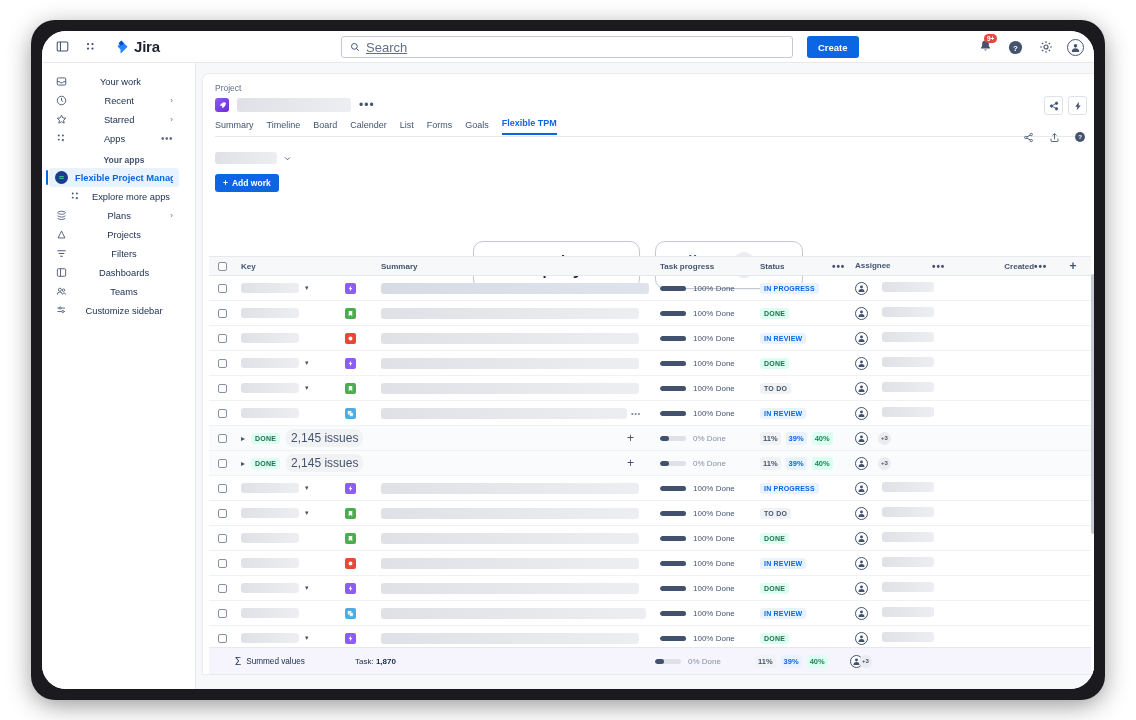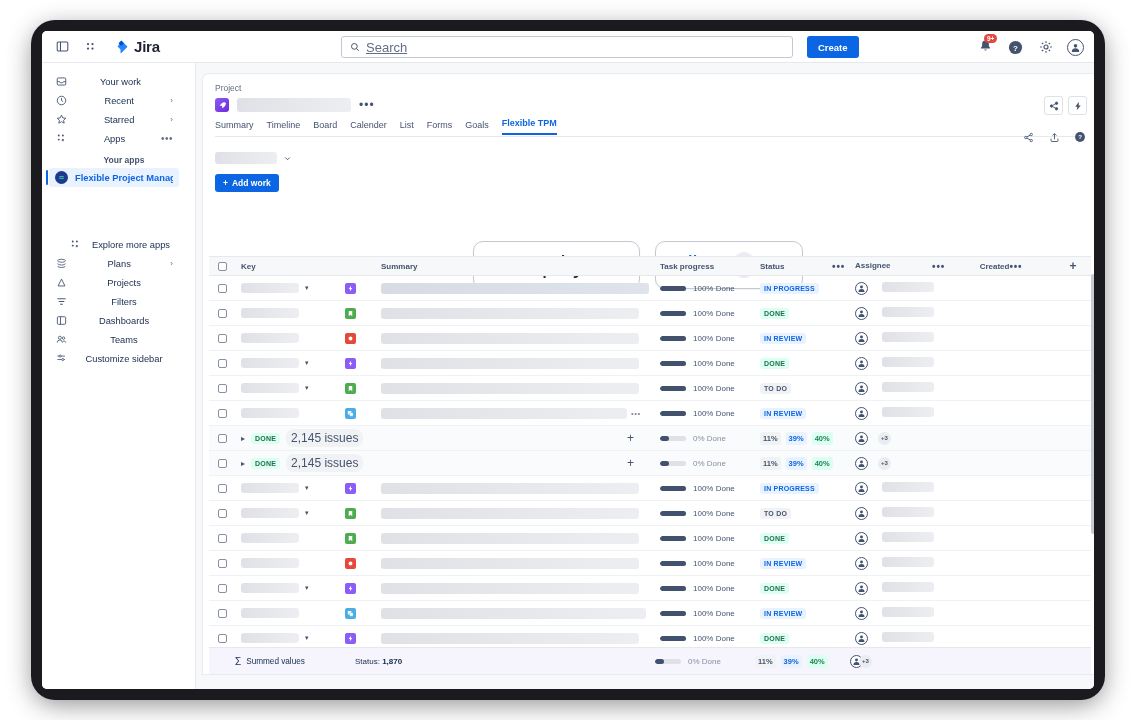--- a/index.html
+++ b/index.html
@@ -21,21 +21,21 @@
     width: 1070px; height: 676px;
     background: #1b1b1f;
     border-radius: 22px;
     box-shadow: 0 0 0 2px #1b1b1f, 0 6px 26px rgba(0,0,0,.45);
   }
   .device-inner {
     position: absolute;
     left: 9px; top: 9px;
     width: 1052px; height: 658px;
     background: #ffffff;
-    border-radius: 5px;
+    border-radius: 24px;
     overflow: hidden;
   }
 
   
   .topnav {
     position: absolute; left: 0; top: 0;
     width: 1052px; height: 32px;
     background: #fff;
     border-bottom: 1px solid #e6e8eb;
     display: flex; align-items: center;
@@ -109,21 +109,21 @@
     padding: 7px 0 3px 20px;
   }
   .side-item.active {
     background: #e9f2ff; color: #0c66e4; font-weight: 600;
     position: relative;
   }
   .side-item.active::before {
     content: ""; position: absolute; left: -3px; top: 2px;
     width: 2px; height: 15px; background: #0c66e4; border-radius: 2px;
   }
-  .side-item.indent { padding-left: 20px; margin-top: 48px; }
+  .side-item.indent { padding-left: 20px; }
   .app-chip {
     width: 13px; height: 13px; border-radius: 50%;
     background: #1d3a8f;
     display: flex; align-items: center; justify-content: center;
     color: #56d1b6; font-size: 8px; font-weight: 700; flex: none;
   }
 
   
   .main {
     position: absolute; left: 144px; top: 32px;
@@ -649,21 +649,21 @@
           <div class="c-sum">Summary</div>
           <div class="c-prog">Task progress</div>
           <div class="c-status" style="display:flex;align-items:center;justify-content:space-between;padding-right:10px">
             <span>Status</span>
             <span class="hdr-dots">•••</span>
           </div>
           <div class="c-assignee" style="justify-content:space-between;padding-right:10px">
             <span>Assignee</span>
             <span class="hdr-dots">•••</span>
           </div>
-          <div class="c-created" style="display:flex;align-items:center;justify-content:center;padding-right:8px">
+          <div class="c-created" style="display:flex;align-items:center;justify-content:flex-end;padding-right:8px">
             <span>Created</span>
             <span class="hdr-dots">•••</span>
           </div>
           <div class="c-end">
             <span class="plus-ic">+</span>
           </div>
         </div>
 
         <div class="tbody" id="tbody">
                 <div class="trow">
@@ -1226,21 +1226,21 @@
       </div>
 
       <div class="vscroll"></div>
 
       <div class="sum-footer">
         <div class="sum-label">
           <span class="sigma">Σ</span>
           <span>Summed values</span>
         </div>
         <div class="issue-count">
-          <span>Status:</span>
+          <span>Task:</span>
           <b>1,870</b>
         </div>
         <div class="c-prog">
           <span class="pbar">
                   <i id="footer-pbar" style="width: 9.1px;"></i>
                 </span>
           <span class="prog-txt muted">0% Done</span>
         </div>
         <div class="c-status">
           <span class="pct-wrap" id="footer-pcts">

